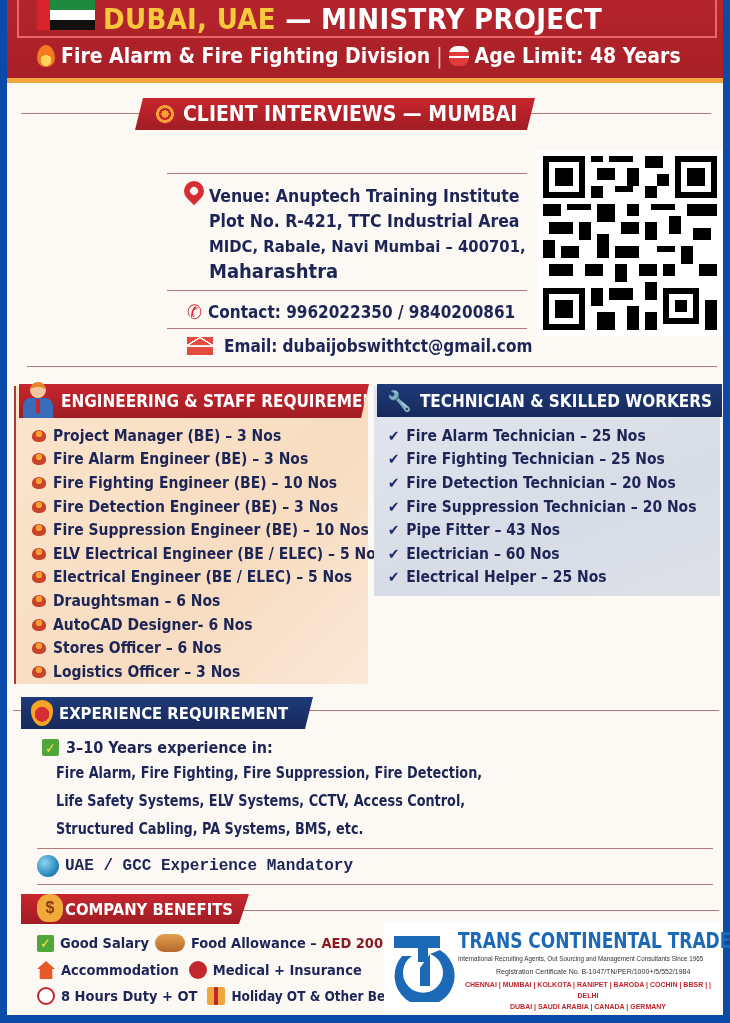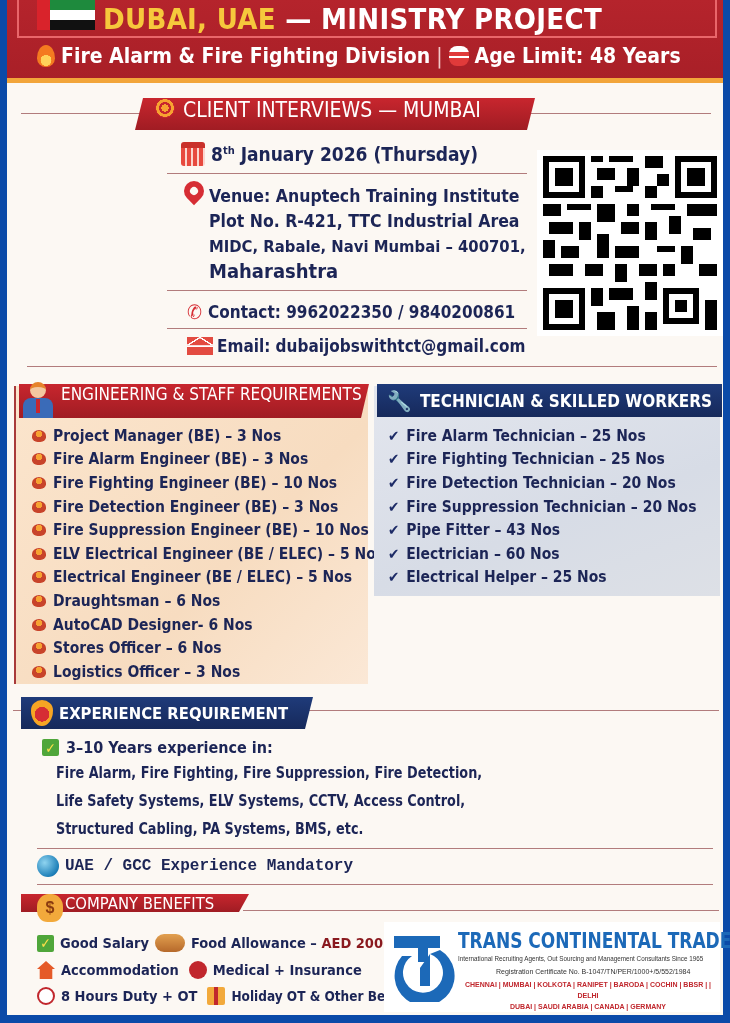--- a/index.html
+++ b/index.html
@@ -48,23 +48,23 @@
     width: 20px; height: 20px; border-radius: 40%;
     background: linear-gradient(#fff 0 30%, #e03a3a 30% 50%, #fff 50% 60%, #e03a3a 60% 100%);
     display: inline-block;
   }
   .header-stripe { position: absolute; left: 0; top: 78px; width: 716px; height: 5px; background: #f2a53a; }
 
   
   .hr { position: absolute; height: 1px; background: #b27c7c; }
   .ribbon-red {
     position: absolute; background: linear-gradient(#c8262e, #a01c23);
-    color: #fff; font-weight: normal; white-space: nowrap;
-    font-family: "DejaVu Sans Condensed", "DejaVu Sans", sans-serif; font-stretch: condensed;
-    display: flex; align-items: flex-start;
+    color: #fff; font-weight: bold; white-space: nowrap;
+    font-family: "DejaVu Sans Condensed", "DejaVu Sans", sans-serif; font-stretch: condensed;
+    display: flex; align-items: center;
   }
   .interview-ribbon {
     left: 128px; top: 98px; width: 400px; height: 32px; font-size: 21px; padding-left: 20px;
     clip-path: polygon(8px 0, 100% 0, calc(100% - 8px) 100%, 0 100%);
   }
   .target-icon {
     width: 20px; height: 20px; border-radius: 50%; margin-right: 8px;
     background: radial-gradient(circle, #f7a231 0 25%, #c8262e 26% 42%, #f7a231 43% 62%, #c8262e 63% 72%, #f7a231 73%);
   }
   .info-line {
@@ -80,21 +80,21 @@
     display: inline-block;
   }
   .pin-icon {
     position: absolute; left: 177px; top: 181px; width: 20px; height: 20px;
     background: #d62d34; border-radius: 50% 50% 50% 0; transform: rotate(-45deg);
   }
   .pin-icon::after { content: ""; position: absolute; left: 6px; top: 6px; width: 8px; height: 8px; background: #fcf8f3; border-radius: 50%; }
   .venue { left: 202px; top: 184px; line-height: 25px; font-size: 17.5px; }
   .contact-line { left: 180px; top: 300px; display: flex; align-items: center; gap: 6px; }
   .phone-icon { color: #d62d34; font-size: 20px; }
-  .email-line { left: 180px; top: 336px; display: flex; align-items: center; gap: 4px; }
+  .email-line { left: 180px; top: 336px; display: flex; align-items: center; gap: 11px; }
   .mail-icon {
     width: 26px; height: 18px; background: #e34b41; display: inline-block; position: relative;
     clip-path: polygon(0 0, 100% 0, 100% 100%, 0 100%);
   }
   .mail-icon::after {
     content: ""; position: absolute; left: 0; top: -9px; width: 26px; height: 18px;
     border-bottom: 2px solid #fff; transform: scaleY(0.9) rotate(0deg);
     background: linear-gradient(to bottom right, transparent 48%, #fff 49% 53%, transparent 54%),
                 linear-gradient(to bottom left, transparent 48%, #fff 49% 53%, transparent 54%);
   }
@@ -181,21 +181,21 @@
     font-family: Liberation Mono, monospace; font-stretch: condensed;
   }
   .globe-icon {
     width: 22px; height: 22px; border-radius: 50%;
     background: radial-gradient(circle at 35% 35%, #8fd4f0, #1d7fb8 70%, #0f4f86);
     display: inline-block;
   }
 
   
   .ben-ribbon {
-    left: 14px; top: 894px; width: 228px; height: 18px; font-size: 16.5px; padding-left: 44px;
+    left: 14px; top: 894px; width: 228px; height: 30px; font-size: 16.5px; padding-left: 44px;
     clip-path: polygon(0 0, 100% 0, calc(100% - 10px) 100%, 0 100%);
   }
   .bag-icon {
     position: absolute; left: 30px; top: 894px; width: 26px; height: 28px; border-radius: 45% 45% 40% 40%;
     background: #f2a93b; color: #8a3b10; font-weight: bold; font-size: 16px;
     display: flex; align-items: center; justify-content: center;
   }
   .ben-row {
     position: absolute; left: 30px; display: flex; align-items: center; gap: 6px; white-space: nowrap;
     font-weight: bold; font-size: 14.5px; color: #1c2556;
@@ -256,24 +256,20 @@
     </div>
     <div class="header-stripe"></div>
   </div>
 
   <div class="hr" style="left:14px; top:113px; width:690px;"></div>
   <div class="ribbon-red interview-ribbon">
     <span class="target-icon"></span>
     <span>CLIENT INTERVIEWS — MUMBAI</span>
   </div>
 
-  <div class="info-line date-line">
-    <span class="cal-icon"></span>
-    <span><span>8</span><sup>th</sup><span> January 2026 (Thursday)</span></span>
-  </div>
   <div class="hr" style="left:160px; top:173px; width:360px;"></div>
 
   <div class="pin-icon"></div>
   <div class="info-line venue">
     <div>Venue: Anuptech Training Institute</div>
     <div>Plot No. R-421, TTC Industrial Area</div>
     <div style="font-size:16.5px">MIDC, Rabale, Navi Mumbai – 400701,</div>
     <div style="font-size:20px">Maharashtra</div>
   </div>
   <div class="hr" style="left:160px; top:290px; width:360px;"></div>

